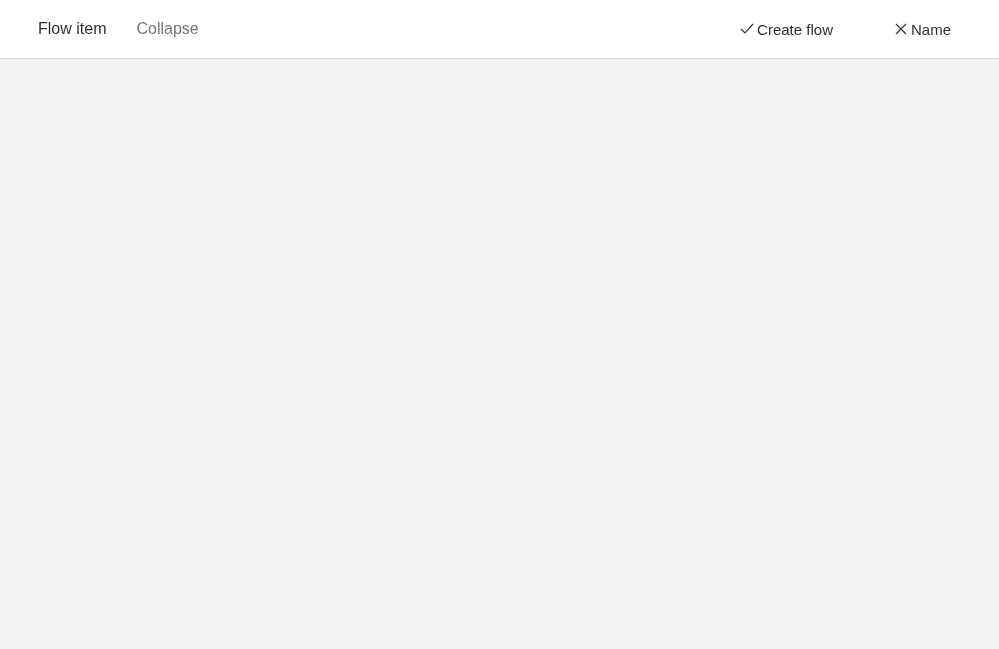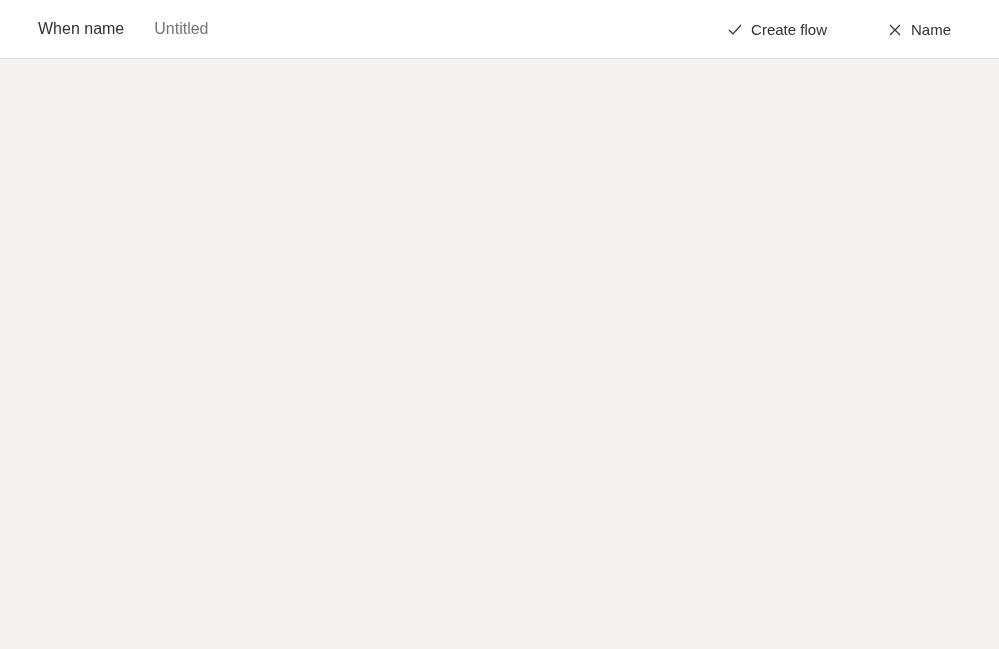--- a/index.html
+++ b/index.html
@@ -11,24 +11,24 @@
     display: flex;
     align-items: center;
     padding: 0 38px;
     border-bottom: 1px solid #e1dfdd;
   }
   .flow-name-label { font-size: 16px; color: #323130; }
   .flow-name-value { font-size: 16px; color: #767676; margin-left: 30px; }
   .header-spacer { flex: 1; }
   .header-btn {
     display: flex;
-    align-items: flex-end;
+    align-items: flex-start;
     font-size: 15px;
     color: #323130;
-    gap: 8px;
+    gap: 2px;
     cursor: pointer;
     padding: 6px 10px;
     margin-left: 40px;
   }
   .header-btn svg { width: 16px; height: 16px; }
   
   .canvas { position: relative; }
   
   .trigger-card {
     position: absolute;
@@ -271,22 +271,22 @@
     padding: 6px 16px;
     font-size: 14px;
     cursor: pointer;
     color: #323130;
   }
 </style>
 </head>
 <body>
 
 <div class="header">
-  <span class="flow-name-label">When name</span>
-  <span class="flow-name-value">Untitled</span>
+  <span class="flow-name-label">Flow item</span>
+  <span class="flow-name-value">Collapse</span>
   <div class="header-spacer"></div>
   <div class="header-btn">
     <svg viewBox="0 0 16 16">
         <path d="M2 8 L6 12 L14 3" stroke="#323130" stroke-width="1.2" fill="none"></path>
       </svg>
     <span>Create flow</span>
   </div>
   <div class="header-btn">
     <svg viewBox="0 0 16 16">
         <path d="M3 3 L13 13 M13 3 L3 13" stroke="#323130" stroke-width="1.2"></path>

